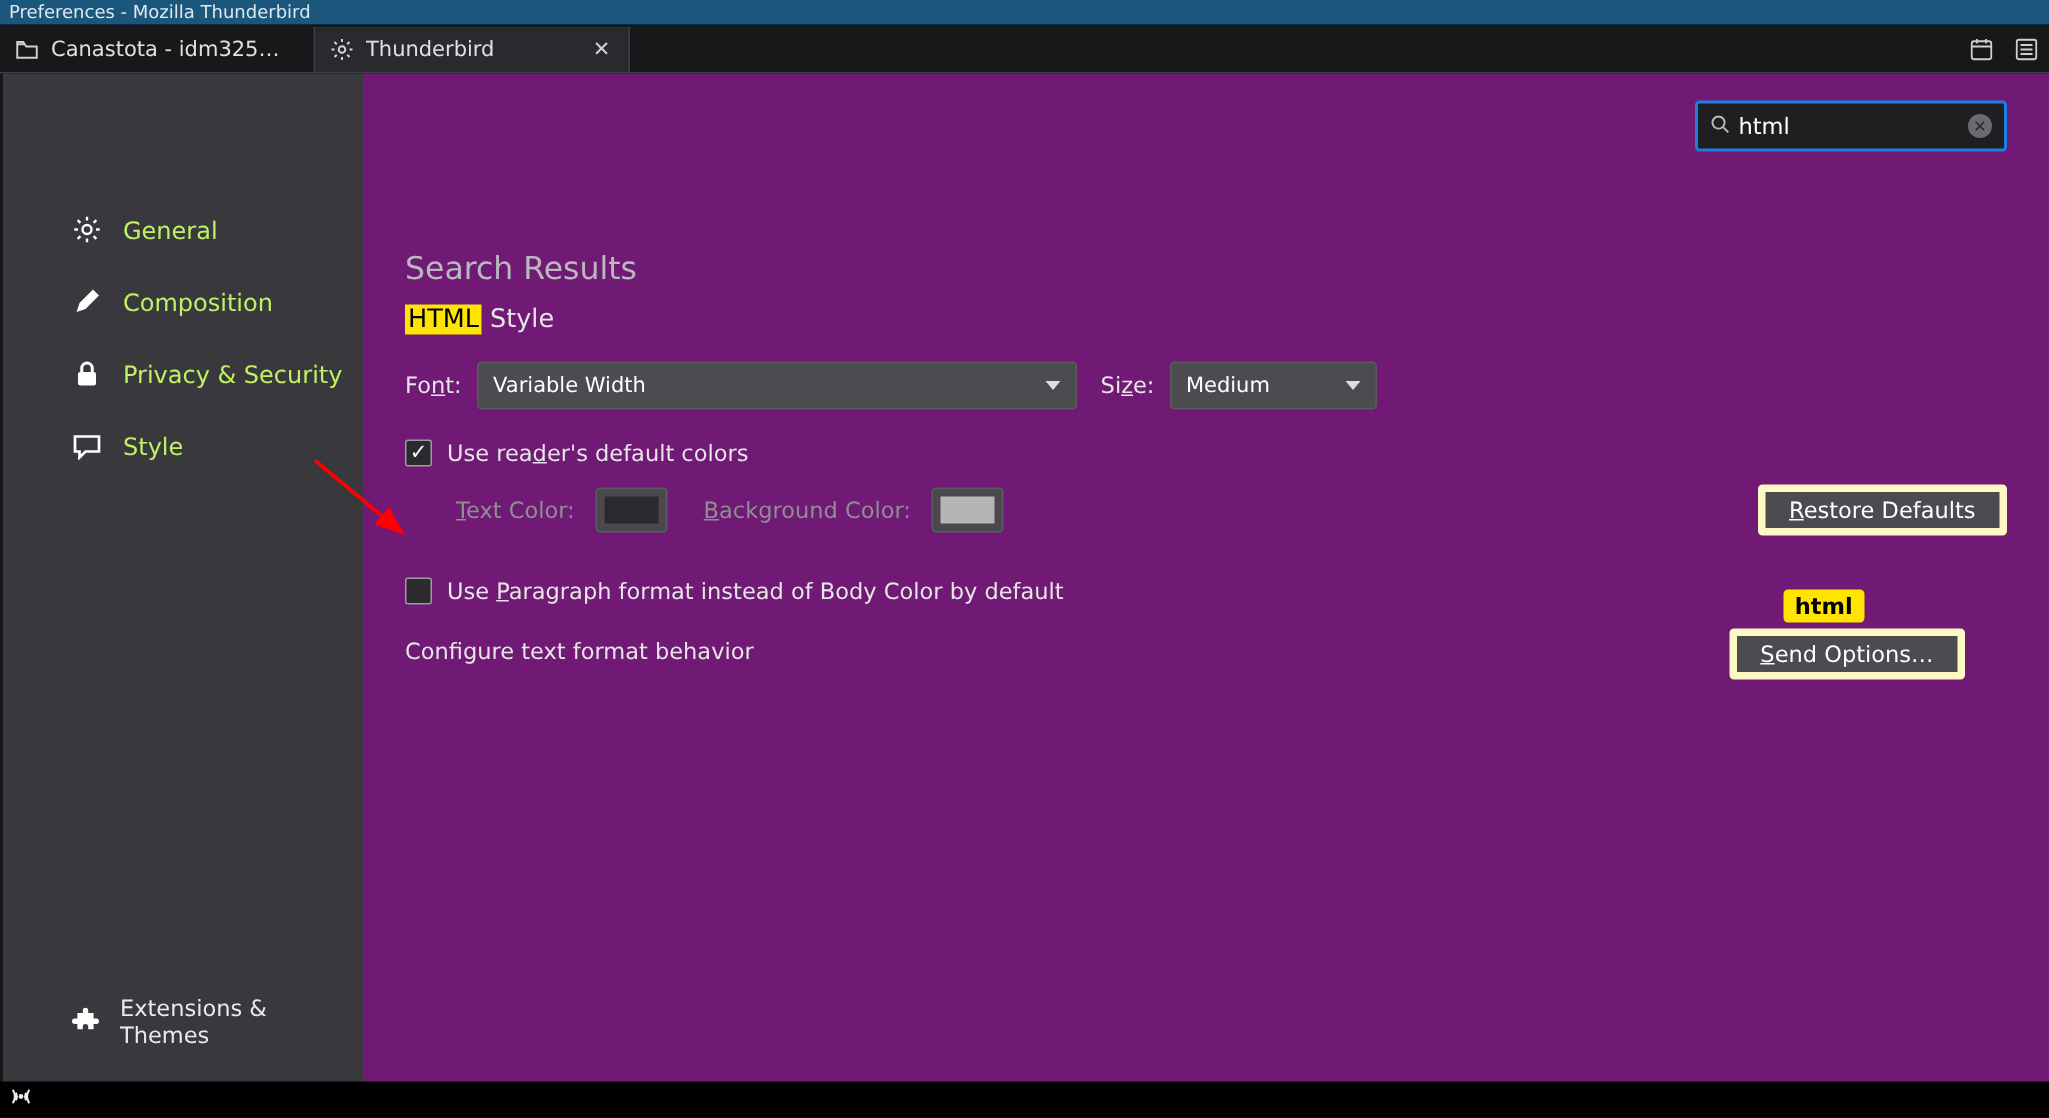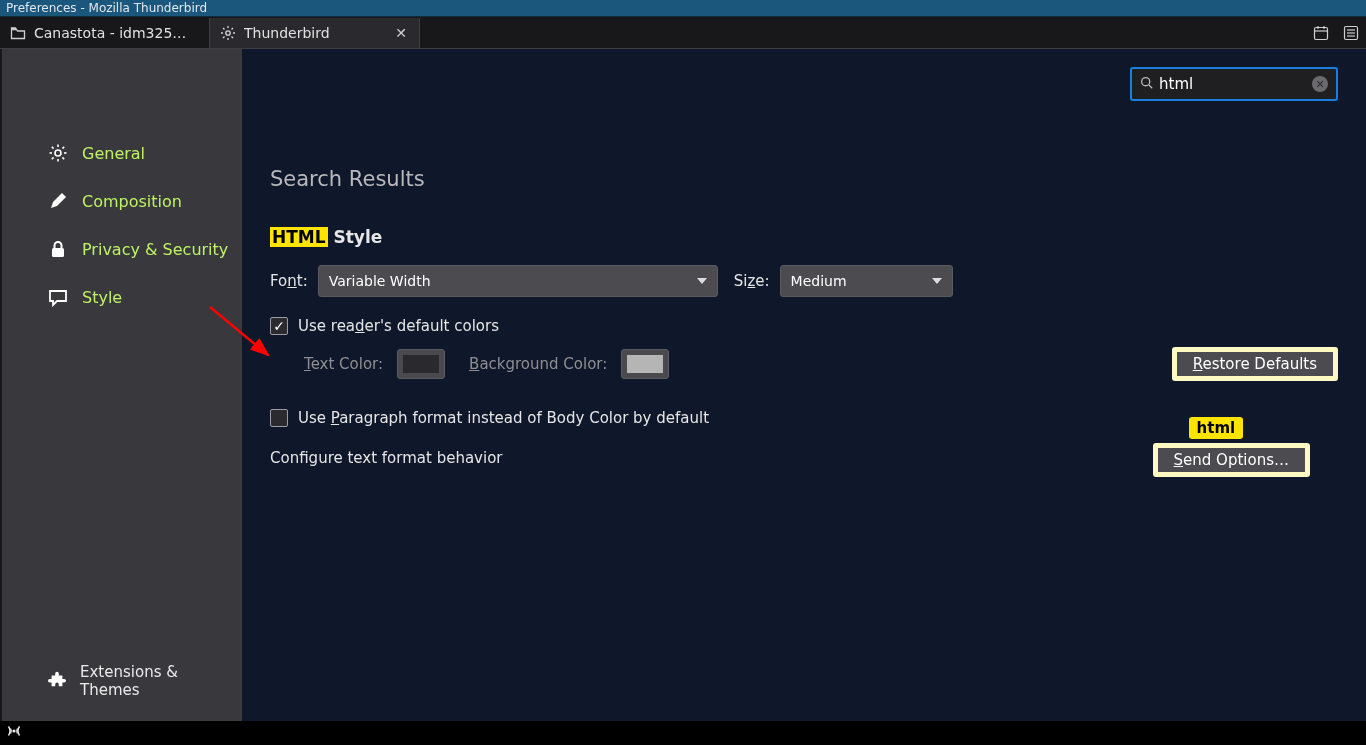--- a/index.html
+++ b/index.html
@@ -48,51 +48,51 @@
   .side-item {
     display:flex; align-items:center; gap:14px;
     height:48px; padding-left:46px; color:#bef264; font-size:16px;
   }
   .side-item .sic { width:20px; height:20px; display:flex; align-items:center; justify-content:center; }
   .sidebar-spacer{ flex:1; }
   .side-ext { display:flex; align-items:center; gap:14px; padding-left:46px; height:40px; font-size:15px; color:#eaeaea;}
 
   
   .content {
-    flex:1; background:#0f172a; height:100%; padding:26px 28px 0 28px; position:relative;
+    flex:1; background:#701a75; height:100%; padding:26px 28px 0 28px; position:relative;
   }
   .searchbox {
     position:absolute; top:18px; right:28px;
     width:208px; height:34px; background:#1f1f22;
     border:2px solid #1a7fe0; border-radius:3px;
     display:flex; align-items:center; padding:0 8px; gap:6px;
   }
   .searchbox .mag{ color:#bbb; font-size:13px;}
   .searchbox .si{ color:#fff; font-size:15px; flex:1; }
   .searchbox .clr{
     width:16px;height:16px;border-radius:50%;background:#6b6b6f;color:#2a2a2e;
     display:flex;align-items:center;justify-content:center;font-size:11px;
   }
 
   h1.sr { font-size:21px; font-weight:400; color:#b9b9bd; margin-top:92px; }
   .section-title{
-    margin-top:36px; font-size:17px; font-weight:700;
+    margin-top:12px; font-size:17px; font-weight:400;
   }
   .section-title .hl{
     background:#ffe400; color:#000; padding:0 2px;
   }
 
   .row{ display:flex; align-items:center; margin-top:18px; gap:10px; }
   .lab{ font-size:15px; }
   .select{
     background:#4b4b50; color:#fff; border:1px solid #5a5a5f; border-radius:3px;
     height:32px; padding:0 10px; display:flex; align-items:center; position:relative;
   }
   .select.font{ width:400px; }
-  .select.size{ width:173px; }
+  .select.size{ width:138px; }
   .select .caret{
     position:absolute; right:10px; top:50%; transform:translateY(-50%);
     width:0;height:0;border-left:5px solid transparent;border-right:5px solid transparent;border-top:6px solid #ddd;
   }
 
   .chk{
     width:18px;height:18px;border:1px solid #9c9ca0;border-radius:2px;background:#2b2b2f;display:flex;align-items:center;justify-content:center;
   }
   .chk.checked::after{ content:"✓"; color:#fff; font-size:14px; line-height:1;}
   .chklbl{ font-size:15px; }

